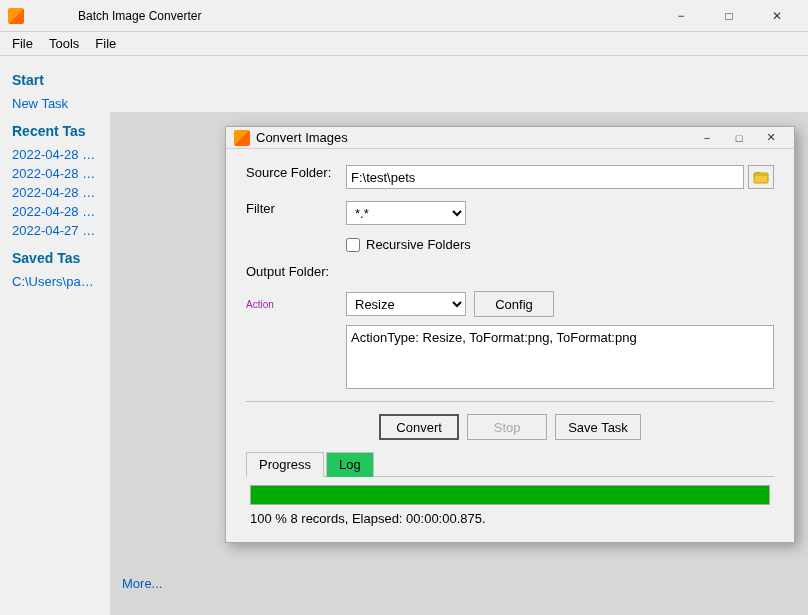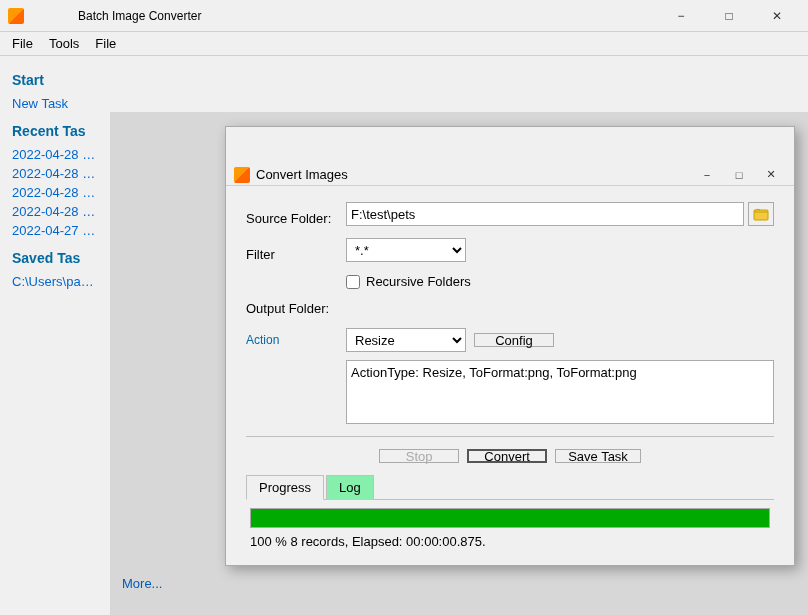--- a/index.html
+++ b/index.html
@@ -124,21 +124,20 @@
       box-shadow: 4px 4px 12px rgba(0,0,0,0.3);
       z-index: 20;
     }
     .dialog-title-bar {
       background: #f0f0f0;
       height: 22px;
       display: flex;
       align-items: center;
       padding: 0 8px;
       border-bottom: 1px solid #d0d0d0;
-      margin-top: 37px;
     }
     .dialog-icon {
       width: 16px;
       height: 16px;
       margin-right: 6px;
       background: linear-gradient(135deg, #f90 50%, #f60 50%);
       border-radius: 2px;
       flex-shrink: 0;
     }
     .dialog-title-text {
@@ -162,21 +161,21 @@
       font-size: 11px;
       color: #333;
     }
 
     
     .dialog-body {
       padding: 16px 20px;
     }
     .form-row {
       display: flex;
-      align-items: flex-end;
+      align-items: flex-start;
       margin-bottom: 12px;
     }
     .form-label {
       width: 100px;
       font-size: 13px;
       color: #000;
       flex-shrink: 0;
     }
     .form-control-group {
       display: flex;
@@ -231,22 +230,22 @@
       color: #000;
     }
 
     .action-row {
       display: flex;
       align-items: center;
       margin-bottom: 8px;
     }
     .action-label {
       width: 100px;
-      font-size: 12px;
-      color: #0369a1;
+      font-size: 10px;
+      color: #a21caf;
       flex-shrink: 0;
     }
     .action-controls {
       display: flex;
       gap: 8px;
       align-items: center;
     }
 
     .config-textarea {
       width: 100%;
@@ -279,21 +278,21 @@
     
     .tab-bar {
       display: flex;
       border-bottom: 1px solid #c0c0c0;
       margin-bottom: 8px;
     }
     .tab {
       padding: 4px 12px;
       border: 1px solid #c0c0c0;
       border-bottom: none;
-      background: #86efac;
+      background: #22c55e;
       cursor: pointer;
       font-size: 13px;
       margin-right: 2px;
       margin-bottom: -1px;
     }
     .tab.active {
       background: #f0f0f0;
       border-bottom: 1px solid #f0f0f0;
       z-index: 1;
       position: relative;
@@ -314,21 +313,21 @@
       height: 100%;
       background: #00aa00;
     }
     .progress-text {
       font-size: 13px;
       color: #000;
     }
 
     
     .std-btn {
-      height: 14px;
+      height: 26px;
       min-width: 80px;
       border: 1px solid #aaa;
       background: #f0f0f0;
       cursor: pointer;
       font-size: 13px;
       padding: 0 12px;
       display: inline-flex;
       align-items: center;
       justify-content: center;
     }
@@ -445,22 +444,22 @@
         </div>
 
         <div style="display:flex; margin-bottom: 12px;">
           <div style="width:100px; flex-shrink:0;"></div>
           <textarea class="config-textarea" style="margin-left: 0px; width: 100%;" readonly="">ActionType: Resize, ToFormat:png, ToFormat:png</textarea>
         </div>
 
         <hr class="dialog-separator">
 
         <div class="button-row">
+          <button class="std-btn outlined">Convert</button>
           <button class="std-btn" disabled="">Stop</button>
-          <button class="std-btn outlined">Convert</button>
           <button class="std-btn">Save Task</button>
         </div>
 
         <div class="tab-bar">
           <div class="tab active">Progress</div>
           <div class="tab">Log</div>
         </div>
 
         <div class="progress-area">
           <div class="progress-bar-container">

